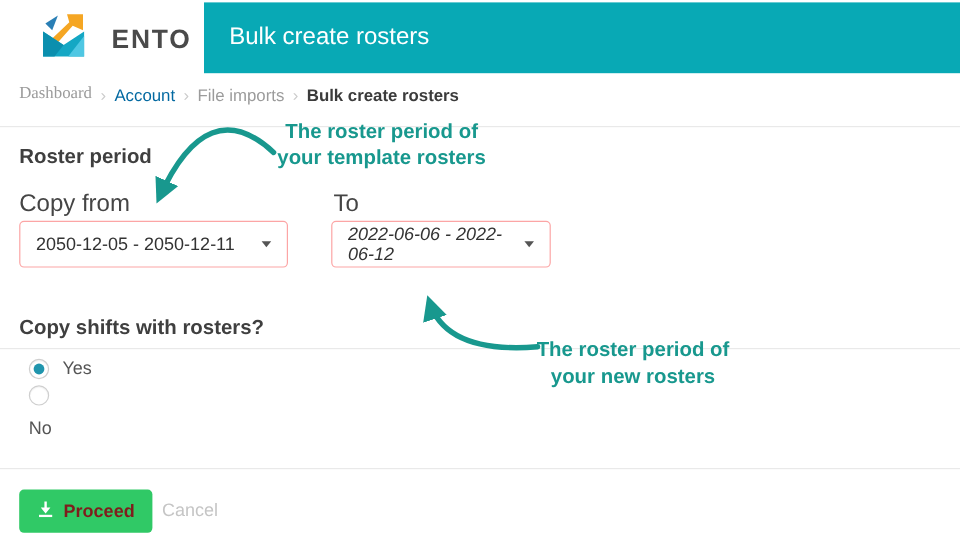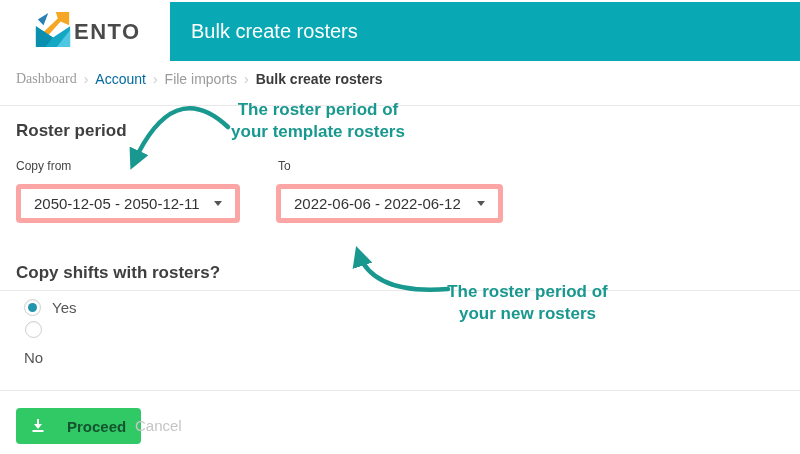--- a/index.html
+++ b/index.html
@@ -1,71 +1,71 @@
 <!DOCTYPE html>
 <html><head>
 <meta charset="utf-8">
 <style>
   * { margin:0; padding:0; box-sizing:border-box; }
   html,body { background:#fff; }
   body { font-family:"Liberation Sans","DejaVu Sans",sans-serif; }
   .screen { position:relative; width:800px; height:454px; background:#fff; overflow:hidden; }
 
   
-  .logo { position:absolute; left:34px; top:11px; display:flex; align-items:center; gap:2px; }
+  .logo { position:absolute; left:34px; top:11px; display:flex; align-items:center; gap:21px; }
   .brand { font-size:22px; font-weight:bold; color:#4a4a4a; letter-spacing:1.5px; }
   .titlebar { position:absolute; left:170px; top:2px; right:0; height:59px; background:#08a9b5;
               display:flex; align-items:center; padding-left:21px; }
   .titlebar .page-title { color:#ffffff; font-size:20px; font-weight:400; }
 
   
   .breadcrumb { position:absolute; left:16px; top:71px; display:flex; align-items:center; gap:7px; font-size:14px; }
   .bc-sep { color:#cccccc; font-size:14px; }
   .bc-0 { color:#9b9b9b;font-family:Liberation Serif, serif; }
   .bc-1 { color:#0369a1; }
   .bc-2 { color:#9b9b9b; }
   .bc-3 { color:#3b3b3b; font-weight:bold; }
 
   .hr { position:absolute; left:0; right:0; height:1px; background:#e9e9e9; }
   .hr1 { top:105px; } .hr2 { top:290px; } .hr3 { top:390px; }
 
   .section-heading { position:absolute; font-size:17px; color:#3f3f3f; }
   .h-roster { left:16px; top:121px; }
   .h-shifts { left:16px; top:263px; }
 
-  .field-label { position:absolute; font-size:12px; color:#454545; }
+  .field-label { position:absolute; font-size:20px; color:#454545; }
   .lbl-from { left:16px; top:159px; }
   .lbl-to { left:278px; top:159px; }
 
-  .dropdown { position:absolute; top:184px; height:39px; border:5px solid #fca5a5; border-radius:4px;
+  .dropdown { position:absolute; top:184px; height:39px; border:1px solid #fca5a5; border-radius:4px;
               background:#fff; display:flex; align-items:center; justify-content:space-between;
               padding:0 13px; font-size:15px; color:#333; cursor:pointer; }
   .dd-from { left:16px; width:224px; }
-  .dd-to   { left:276px; width:227px; }
+  .dd-to   { left:276px; width:183px;font-style:italic; }
   .caret { width:0; height:0; border-left:4px solid transparent; border-right:4px solid transparent;
            border-top:5px solid #555; margin-left:10px; }
 
   
   .note { position:absolute; color:#18988e; font-size:17px; line-height:22px; text-align:center;font-weight:bold; }
   .note1 { left:208px; top:99px;  width:220px; }
   .note2 { left:400px; top:281px; width:255px; }
   .arrows { position:absolute; left:0; top:0; width:800px; height:454px; pointer-events:none; }
 
   
-  .radio-row { position:absolute; left:24px; display:flex; align-items:center; gap:11px; cursor:pointer; }
+  .radio-row { position:absolute; left:24px; display:flex; align-items:flex-start; gap:11px; cursor:pointer; }
   .row-yes { top:299px; } .row-no { top:321px;flex-direction:column; }
   .radio { width:17px; height:17px; border-radius:50%; border:1px solid #cfcfcf; background:#fff;
            display:flex; align-items:center; justify-content:center; box-shadow:inset 0 1px 1px rgba(0,0,0,.06); }
   .radio .dot { width:9px; height:9px; border-radius:50%; background:#2095ad; display:none; }
   .radio.selected .dot { display:block; }
   .radio-label { font-size:15px; color:#555; }
 
   
   .btn-proceed { position:absolute; left:16px; top:408px; height:36px; display:inline-flex; align-items:center;
-                 gap:22px; padding:0 15px; background:#30c966; border:none; border-radius:4px; color:#14532d;
+                 gap:8px; padding:0 15px; background:#30c966; border:none; border-radius:4px; color:#7f1d1d;
                  font-size:15px; font-weight:600; font-family:inherit; cursor:pointer; }
   .cancel-link { position:absolute; left:135px; top:417px; font-size:15px; color:#c5c5c5; cursor:pointer; }
 </style>
 </head>
 <body>
 
 <div class="screen">
 
   <div class="logo">
     <span>

